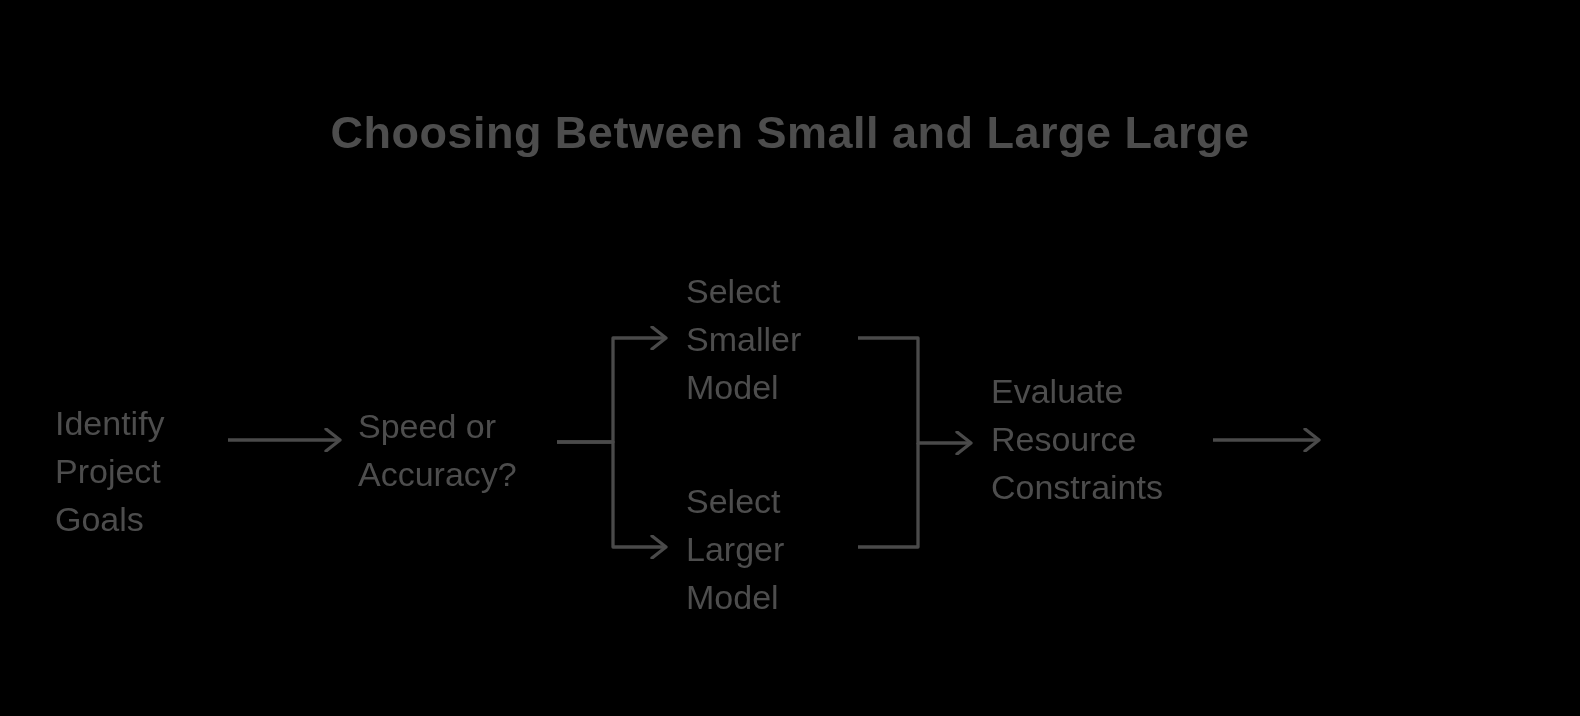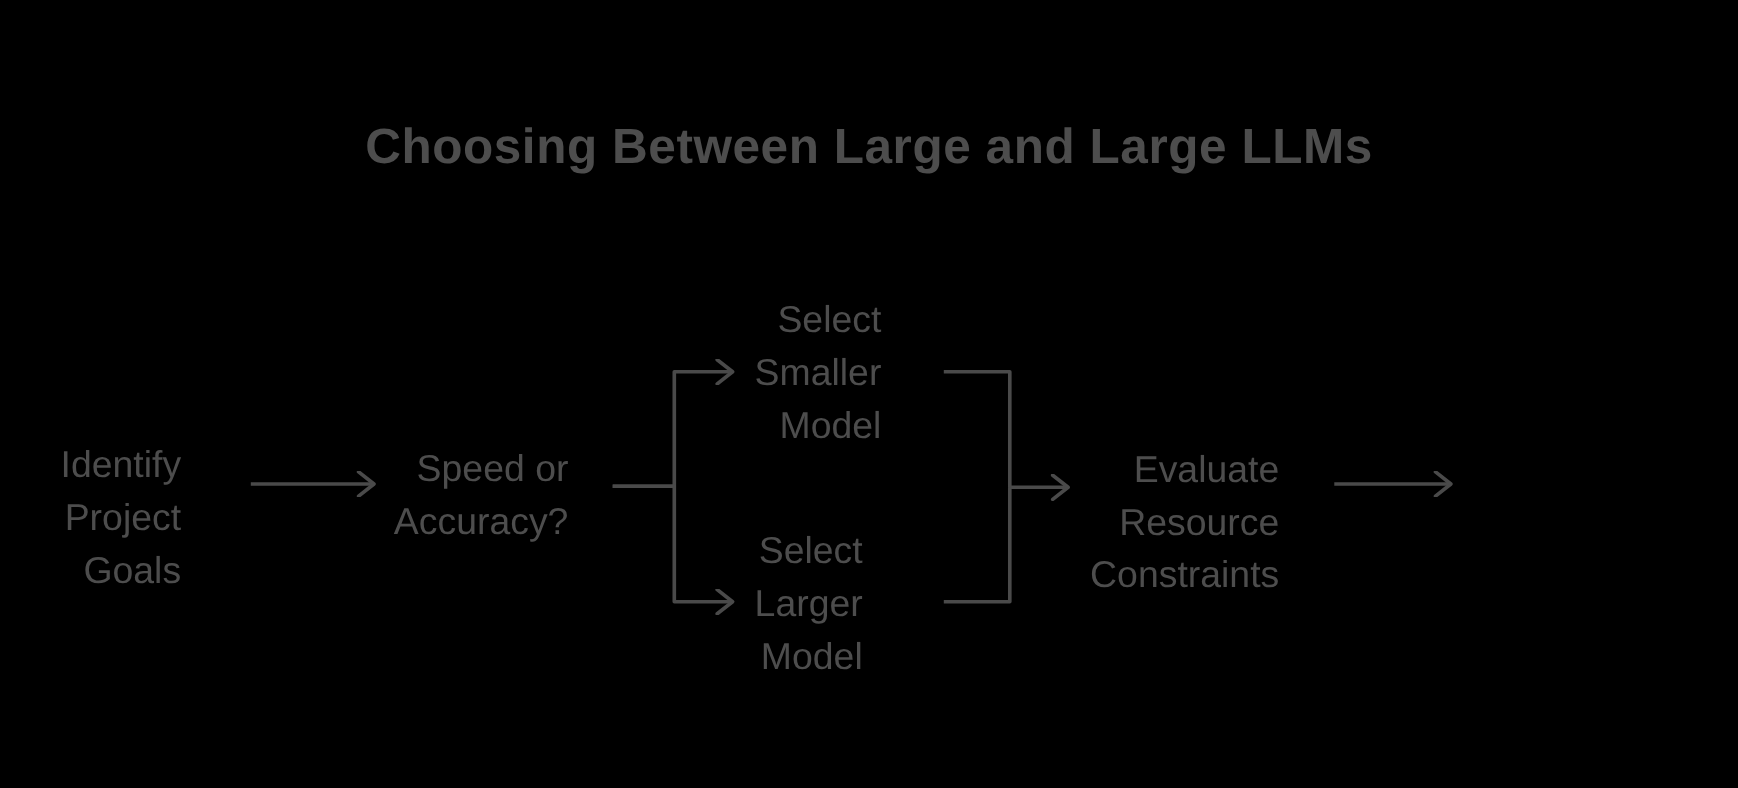--- a/index.html
+++ b/index.html
@@ -27,27 +27,26 @@
     letter-spacing: 0.5px;
     line-height: 1.2;
   }
   .node {
     position: absolute;
     color: var(--text-color, #4d4d4d);
     font-size: 34px;
     line-height: 48px;
     white-space: pre-line;
     font-weight: 400;
-    text-align: right;
   }
   #node-identify { left: 55px;  top: 367px; margin-top: 32px; }
   #node-decision { left: 358px; top: 402px; }
   #node-smaller  { left: 686px; top: 267px; }
   #node-larger   { left: 686px; top: 477px; }
-  #node-evaluate { left: 991px; top: 367px; margin-top: 36px; }
+  #node-evaluate { left: 991px; top: 367px; }
   #node-future   { left: 1345px; top: 347px; }
 
   .edges-layer {
     position: absolute;
     left: 0; top: 0;
     width: 1580px;
     height: 716px;
   }
   .edge {
     fill: none;
@@ -62,21 +61,21 @@
     stroke-width: 3.3px;
     stroke-linecap: round;
     stroke-linejoin: round;
   }
 </style>
 </head>
 <body>
 
 <div class="canvas">
 
-  <div class="diagram-title">Choosing Between Large and Large LLMs</div>
+  <div class="diagram-title">Choosing Between Small and Large Large</div>
 
   <svg class="edges-layer" width="1580" height="716" viewBox="0 0 1580 716" xmlns="http://www.w3.org/2000/svg">
     <defs>
       <marker id="arrowhead" viewBox="0 0 24 24" refX="19" refY="12" markerWidth="24" markerHeight="24" markerUnits="userSpaceOnUse" orient="auto">
         <path class="arrowhead-path" d="M5,1 L19,12 L5,23"></path>
       </marker>
     </defs>
     <path class="edge" d="M228,440 L340,440" marker-end="url(#arrowhead)"></path>
     <path class="edge" d="M557,442 L613,442 L613,338 L666,338" marker-end="url(#arrowhead)"></path>
     <path class="edge" d="M557,442 L613,442 L613,547 L666,547" marker-end="url(#arrowhead)"></path>

